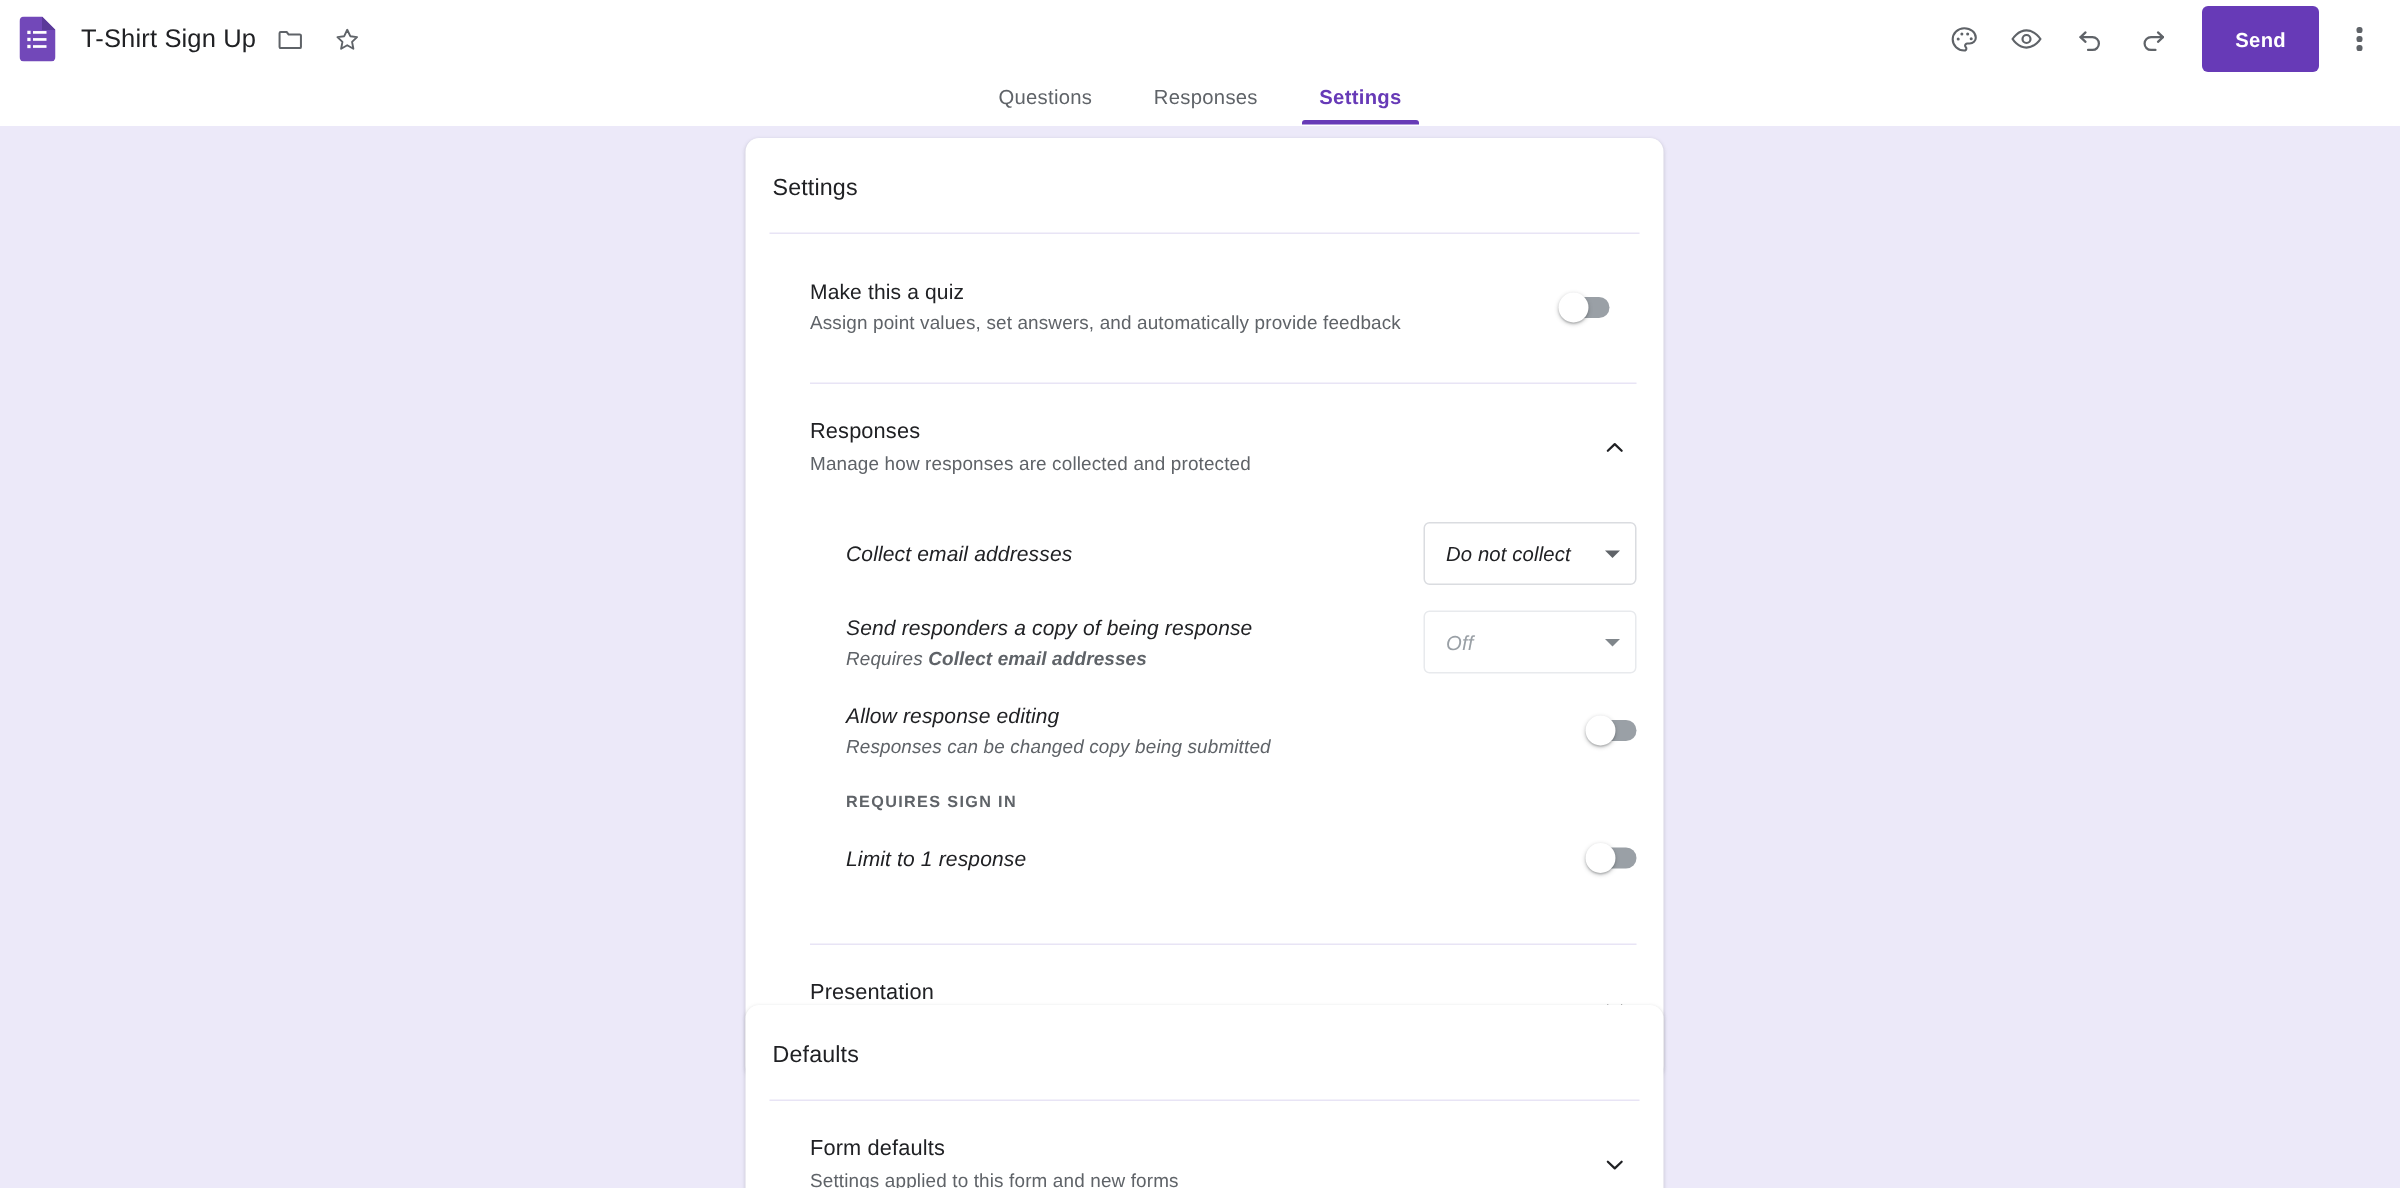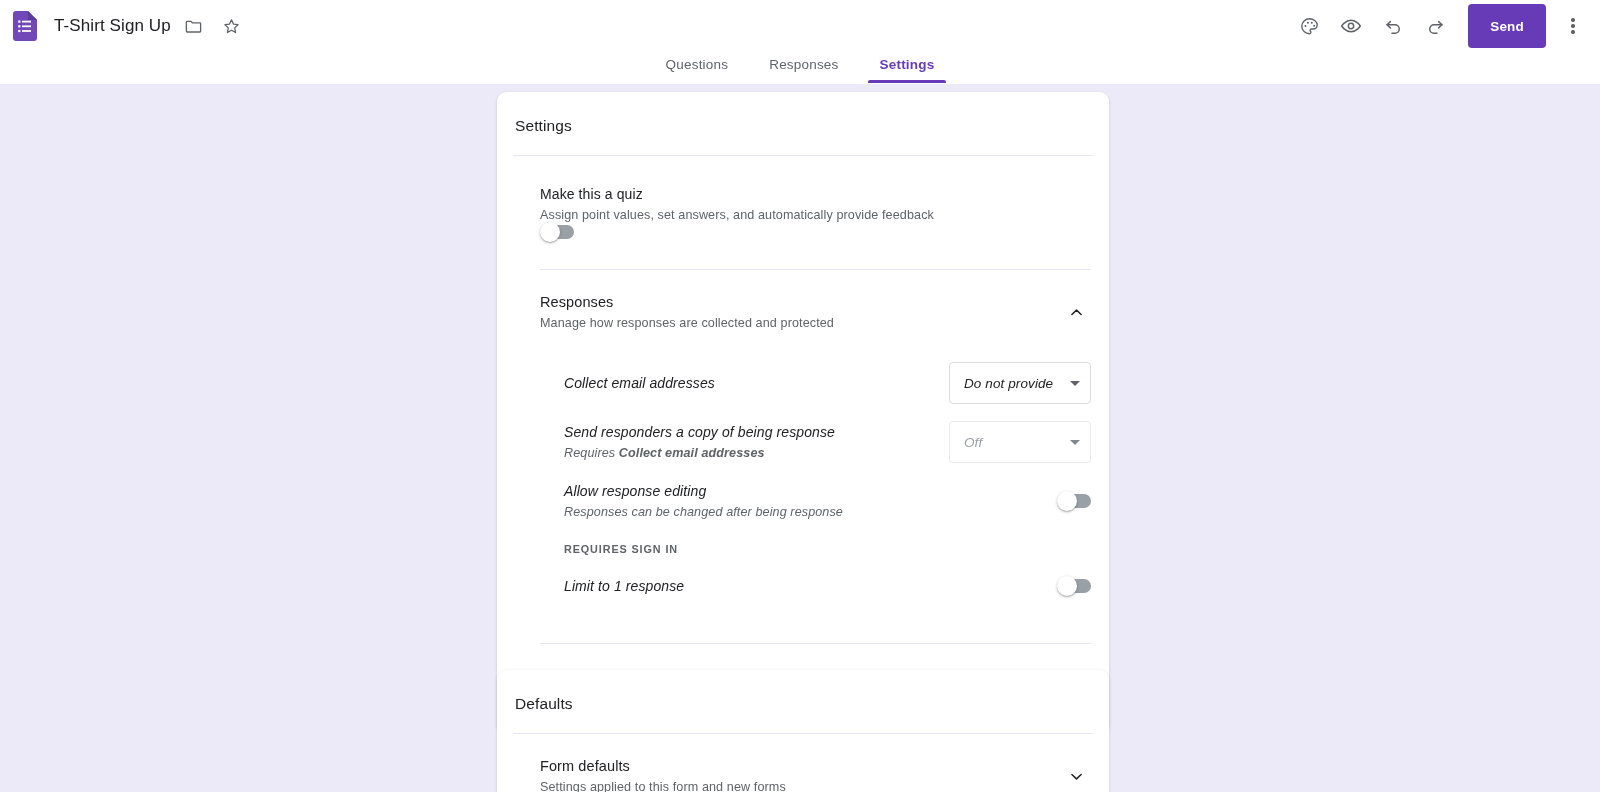--- a/index.html
+++ b/index.html
@@ -215,21 +215,21 @@
   .row-sub b { font-weight: bold; color: #5f6368; }
 
   .row-ctrl {
     flex: 0 0 auto;
     display: flex;
     align-items: center;
     justify-content: flex-end;
   }
 
   
-  #row-quiz { padding-top: 28px; padding-bottom: 30px; align-items: flex-start; flex-direction: column; }
+  #row-quiz { padding-top: 28px; padding-bottom: 30px; align-items: center; }
   #row-quiz .row-ctrl { margin-right: 18px; }
 
   .inner-rule {
     height: 1px;
     background: #e8e4f5;
     margin-left: 43px;
     margin-right: 18px;
   }
 
   
@@ -443,40 +443,40 @@
           <path d="M5.5 14.8 L12 8.6 L18.5 14.8"></path>
         </svg>
       </div>
     </div>
 
     <div class="sub-row" style="min-height:56px;">
       <div class="row-text">
         <div class="row-title">Collect email addresses</div>
       </div>
       <div class="dropdown">
-        <span class="dd-val">Do not provide</span>
+        <span class="dd-val">Do not collect</span>
         <span class="caret"></span>
       </div>
     </div>
 
     <div class="sub-row" style="min-height:62px;">
       <div class="row-text">
         <div class="row-title">Send responders a copy of being response</div>
         <div class="row-sub"><span>Requires </span><b>Collect email addresses</b></div>
       </div>
       <div class="dropdown disabled">
         <span class="dd-val">Off</span>
         <span class="caret"></span>
       </div>
     </div>
 
     <div class="sub-row" style="min-height:56px;">
       <div class="row-text">
         <div class="row-title">Allow response editing</div>
-        <div class="row-sub">Responses can be changed after being response</div>
+        <div class="row-sub">Responses can be changed copy being submitted</div>
       </div>
       <div class="row-ctrl" style="width:142px;">
         <div class="toggle">
           <div class="track"></div>
           <div class="thumb"></div>
         </div>
       </div>
     </div>
 
     <div class="group-label">REQUIRES SIGN IN</div>

